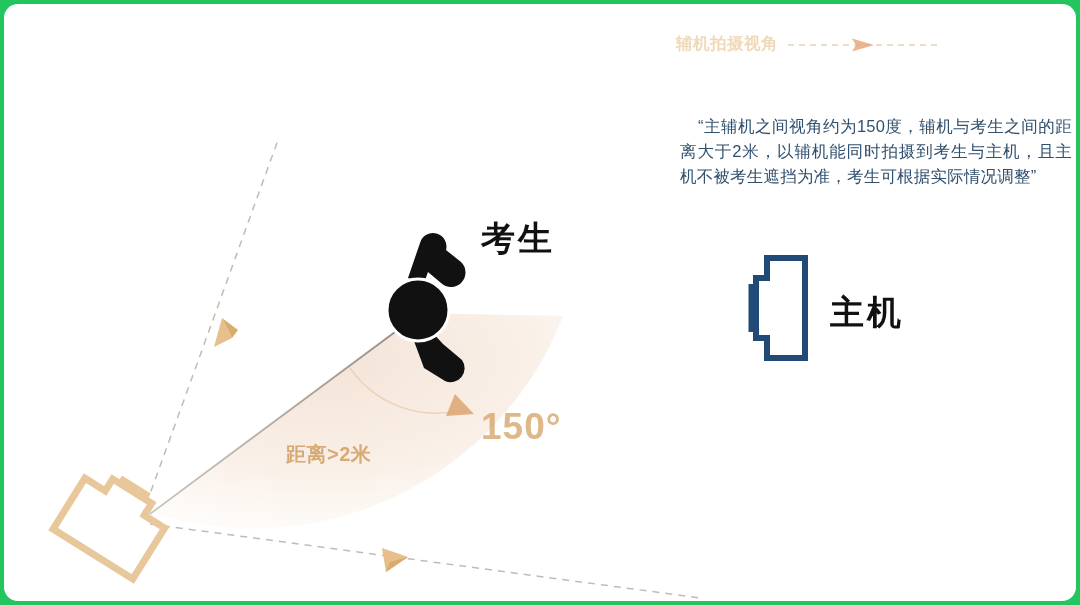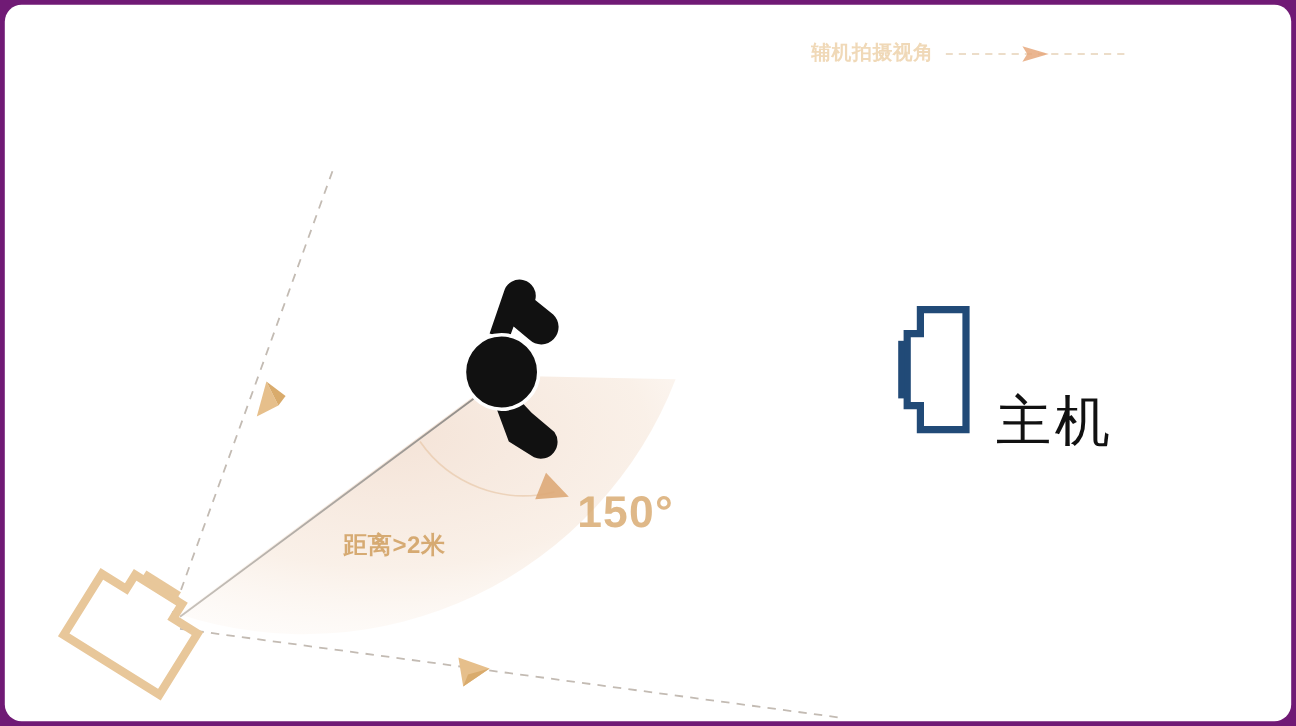--- a/index.html
+++ b/index.html
@@ -7,21 +7,21 @@
     padding: 0;
     background: #ffffff;
   }
   body {
     font-family: "Liberation Sans", "DejaVu Sans", sans-serif;
   }
   #screen {
     position: relative;
     width: 1080px;
     height: 605px;
-    background: #701a75;
+    background: #22c55e;
     overflow: hidden;
   }
   #canvas {
     position: absolute;
     left: 4px;
     top: 4px;
     width: 1072px;
     height: 597px;
     background: #ffffff;
     border-radius: 14px;
@@ -92,25 +92,24 @@
     left: 477px;
     top: 212px;
     font-size: 34px;
     font-weight: bold;
     color: #111111;
     letter-spacing: 3px;
   }
   .label-zhuji {
     left: 826px;
     top: 286px;
-    font-size: 46px;
-    font-weight: normal;
+    font-size: 34px;
+    font-weight: bold;
     color: #111111;
     letter-spacing: 3px;
-    margin-top: 31px;
   }
   .label-fuji {
     left: 14px;
     top: 524px;
     font-size: 34px;
     font-weight: bold;
     color: #111111;
     letter-spacing: 3px;
   }
   .label-angle {
@@ -207,19 +206,21 @@
       <div class="eyebrow-label">辅机拍摄视角</div>
       <div class="eyebrow-arrow">
         <svg viewBox="0 0 150 14" width="150" height="14" preserveAspectRatio="none">
           <line x1="0" y1="7" x2="150" y2="7" stroke="#e6d2b8" stroke-width="1.4" stroke-dasharray="6 5"></line>
           <path d="M 86 7 L 64 0.5 L 68 7 L 64 13.5 Z" fill="#e6a87c" opacity="0.85"></path>
         </svg>
       </div>
     </div>
 
 
-
+    <div class="panel-body">“主辅机之间视角约为150度，辅机与考生之间的距离大于2米，以辅机能同时拍摄到考生与主机，且主机不被考生遮挡为准，考生可根据实际情况调整”</div>
+
+    <div class="dlabel label-kaosheng">考生</div>
     <div class="dlabel label-zhuji">主机</div>
     <div class="dlabel label-angle">150°</div>
     <div class="dlabel label-distance">距离&gt;2米</div>
 
   </div>
 </div>
 
 </body></html>

